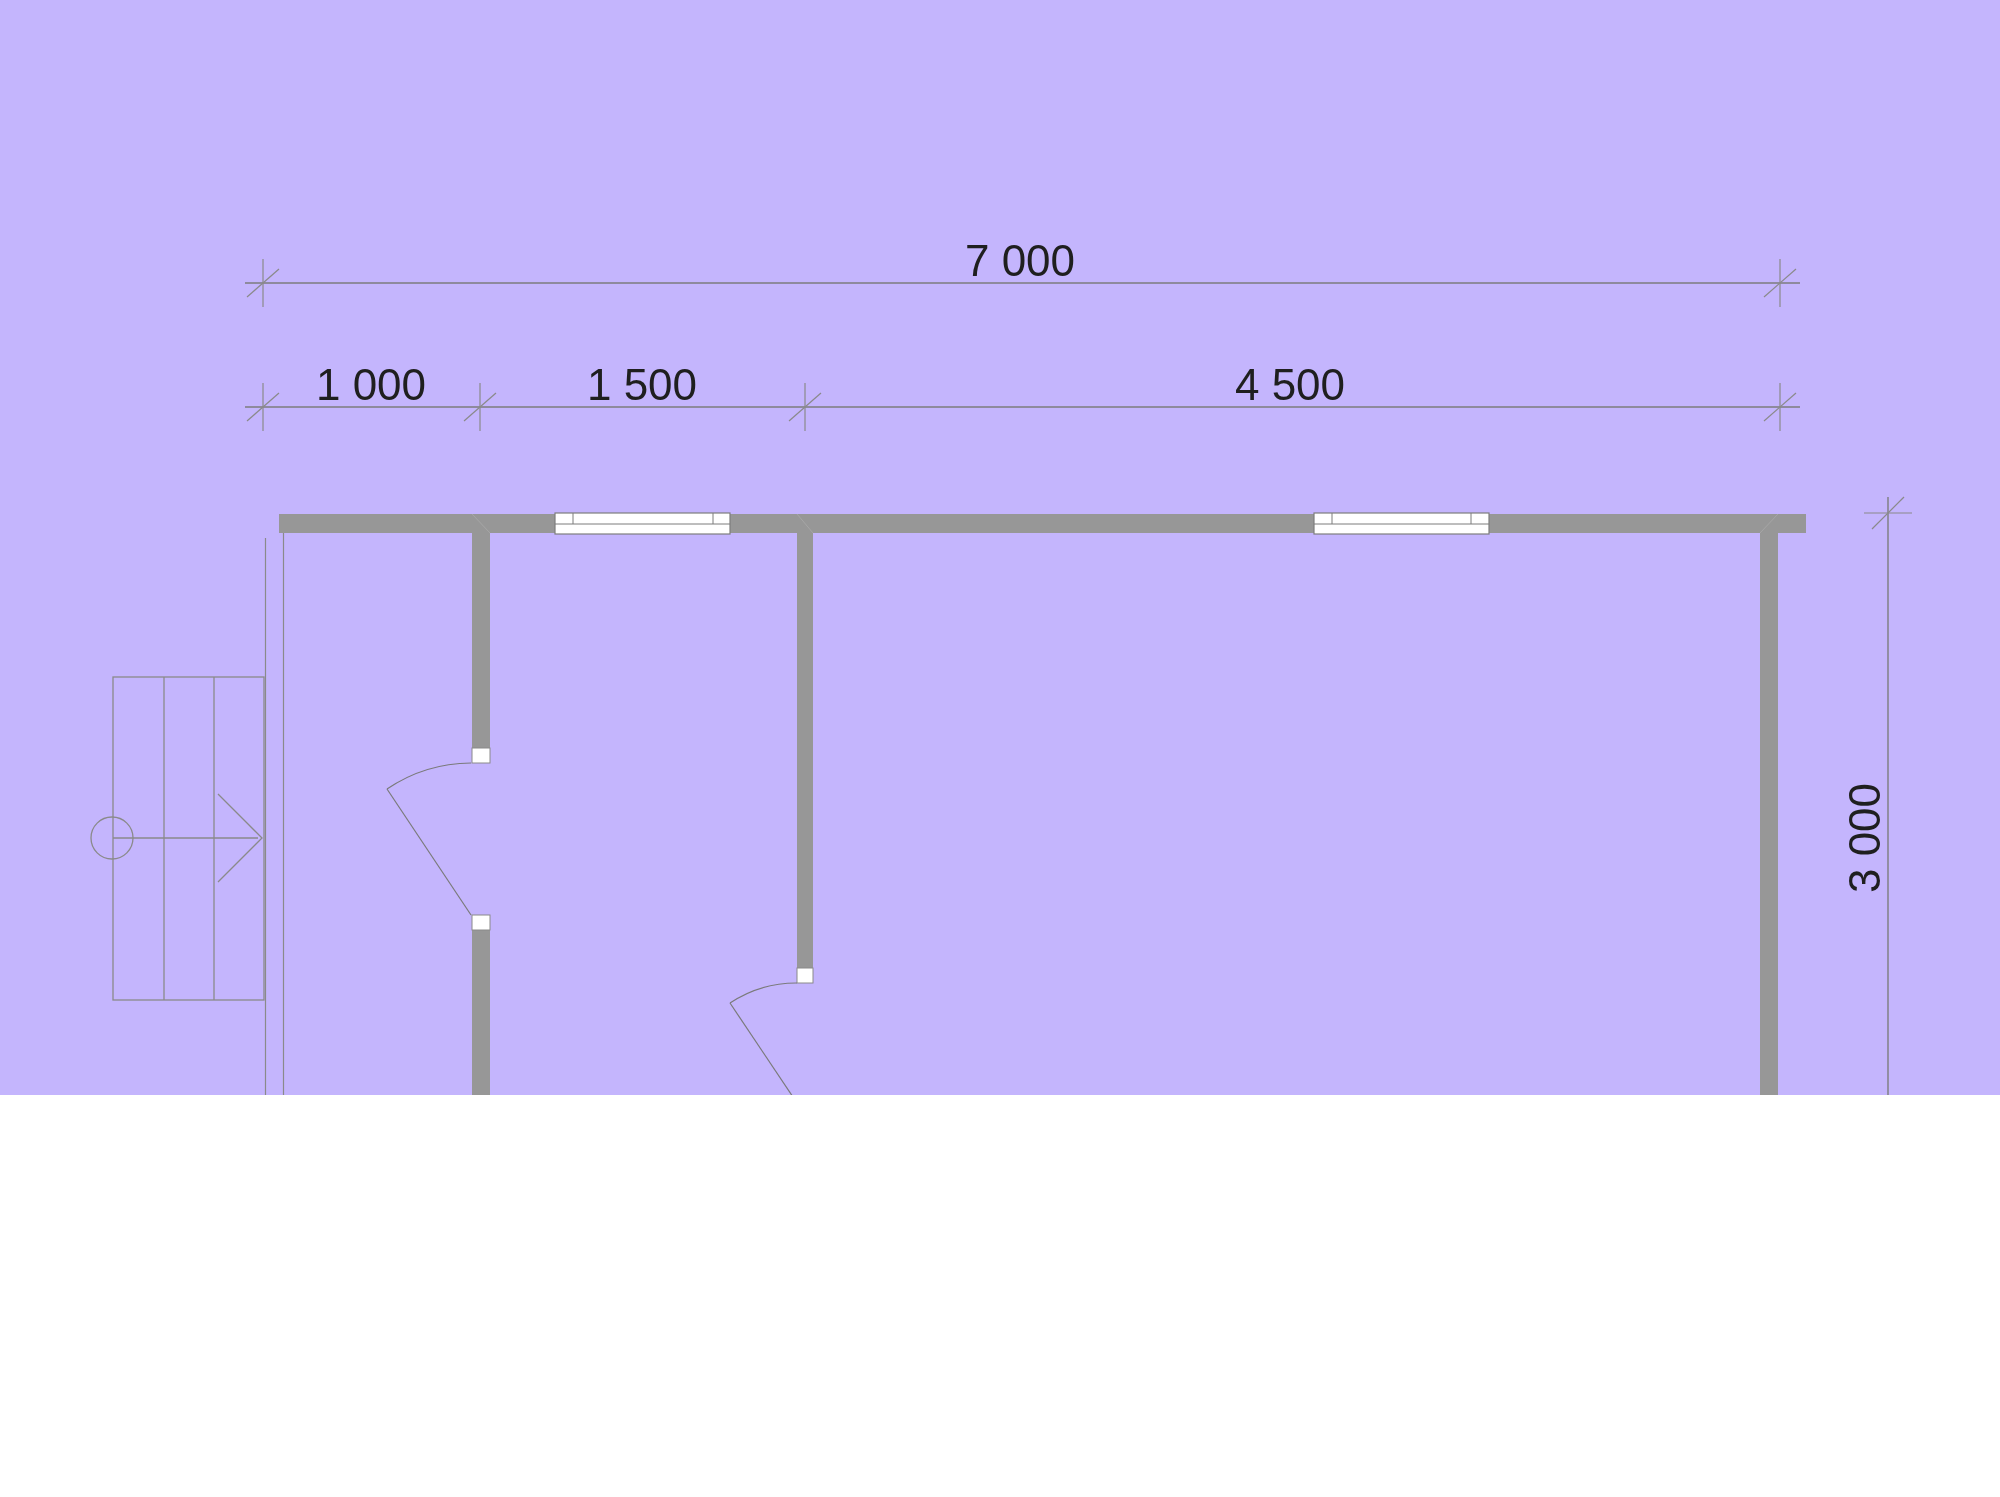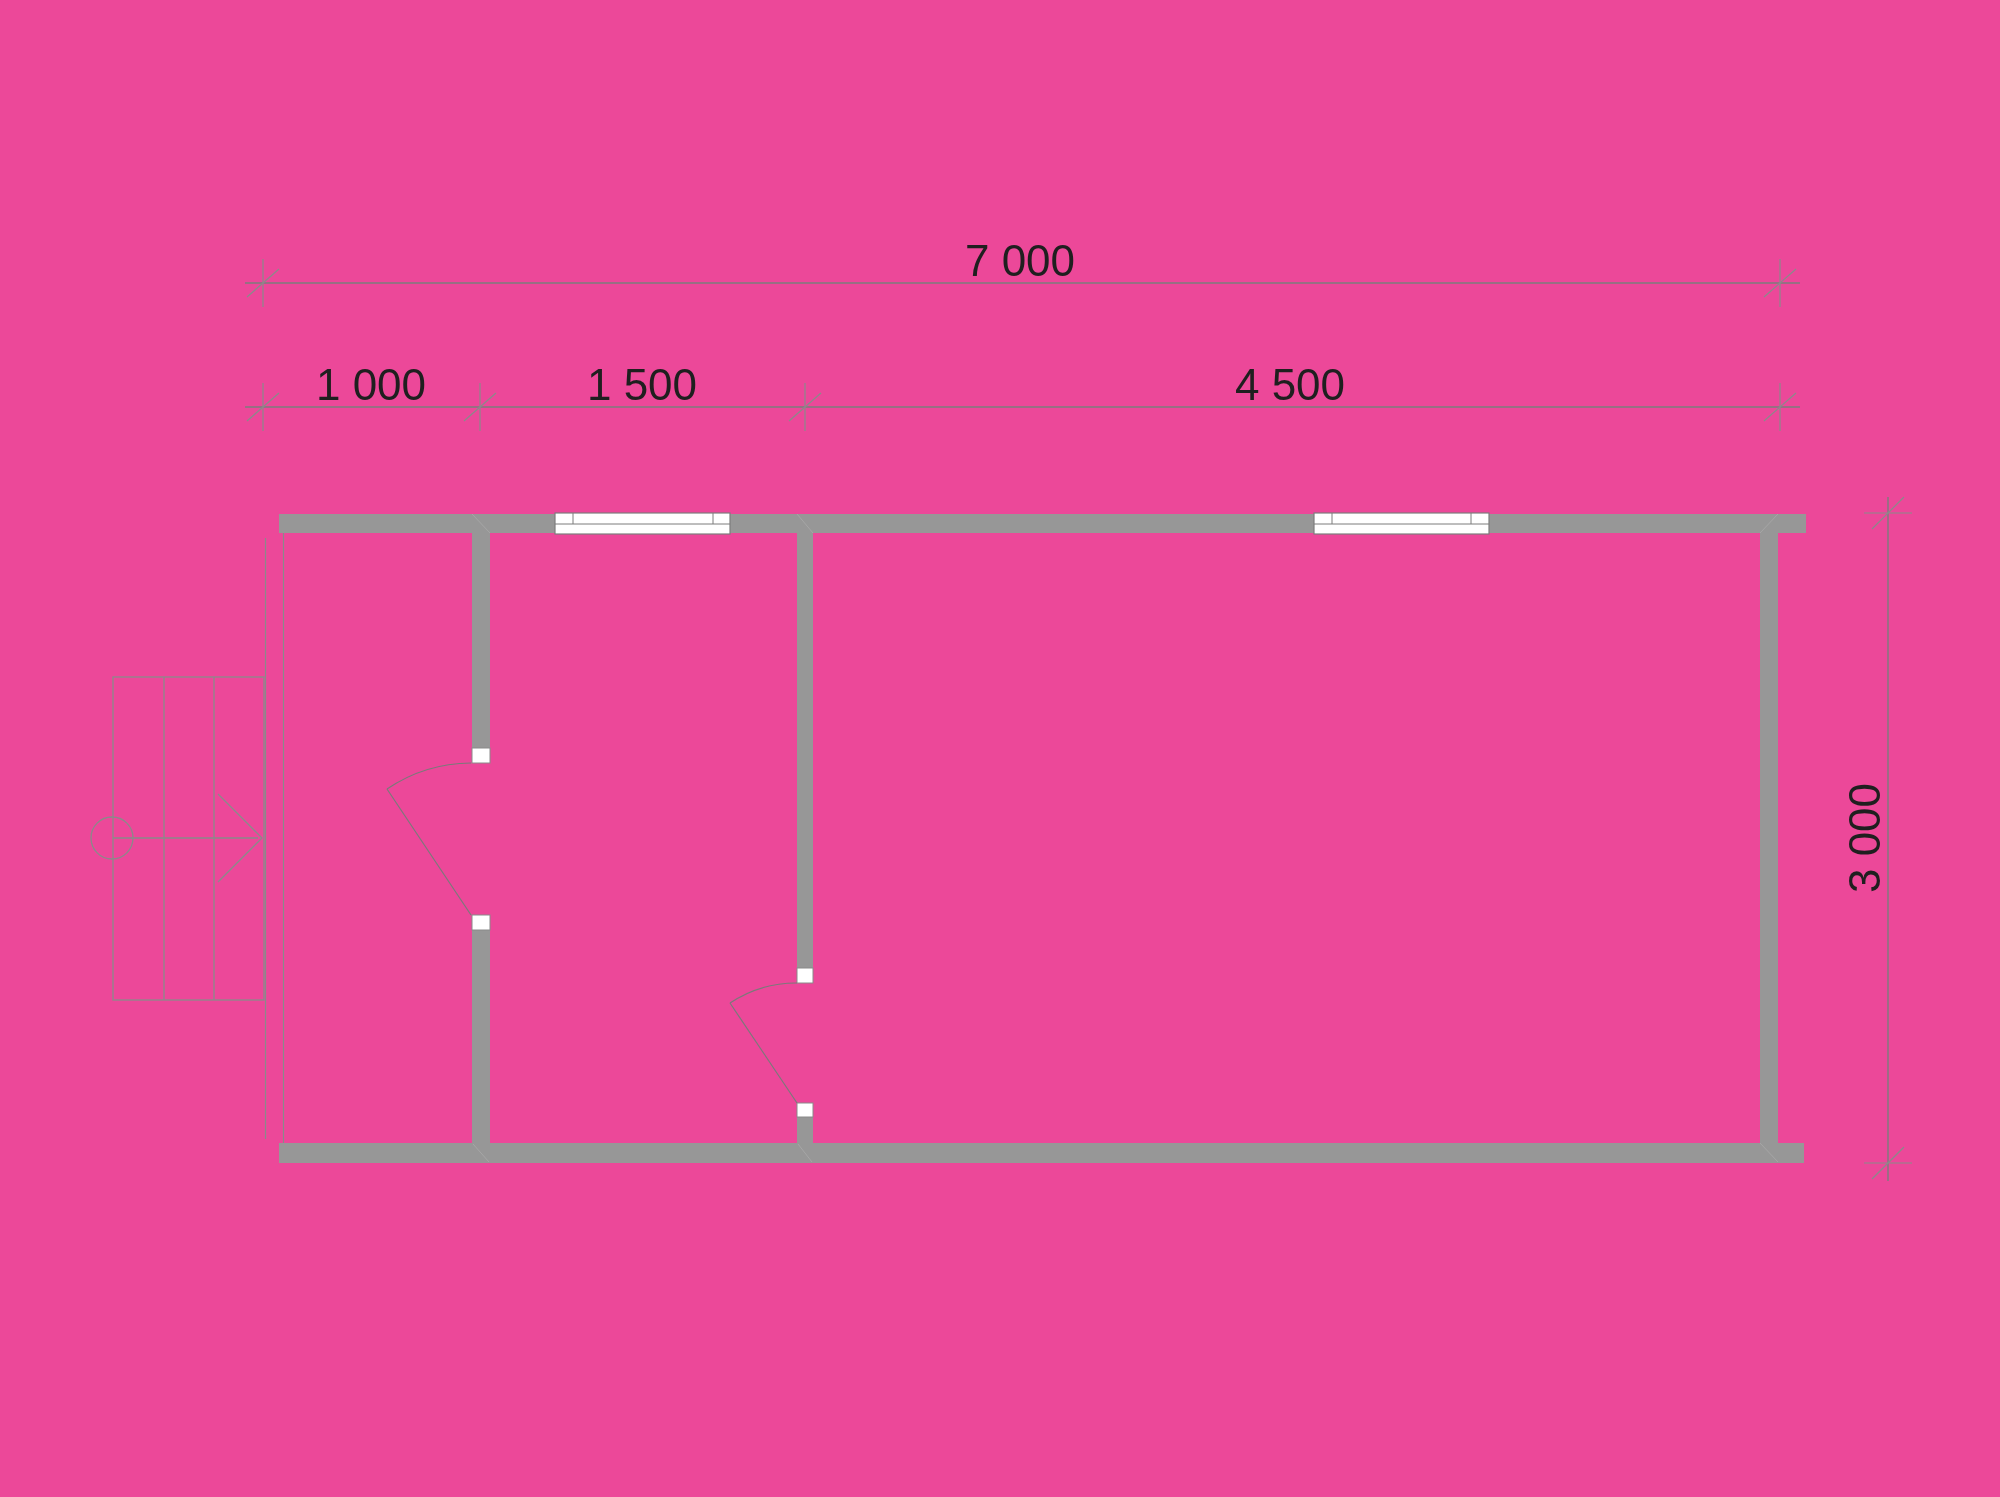--- a/index.html
+++ b/index.html
@@ -1,16 +1,16 @@
 <!DOCTYPE html>
 <html><head>
 <meta charset="utf-8">
 <style>
   html,body{margin:0;padding:0;background:#ffffff;}
-  #canvas{position:relative;width:2000px;height:1497px;background:#ec4899;overflow:hidden;}
+  #canvas{position:relative;width:2000px;height:1095px;background:#c4b5fd;overflow:hidden;}
   svg{display:block;}
   .dim-line{stroke:#7d7d7d;stroke-width:1.4;fill:none;}
   .tick-cross{stroke:#8a8a8a;stroke-width:1.2;}
   .tick-slash{stroke:#8a8a8a;stroke-width:1.2;}
   .dim-text{font-family:"Liberation Sans",sans-serif;font-size:44px;fill:#1f1f1f;}
   .wall{stroke:none;}
   .thin{stroke:#8a8a8a;stroke-width:1.2;fill:none;}
   .win{fill:#ffffff;stroke:#7d7d7d;stroke-width:1.2;}
   .win-line{stroke:#7d7d7d;stroke-width:1;fill:none;}
   .jamb{fill:#ffffff;stroke:#8a8a8a;stroke-width:1;}

